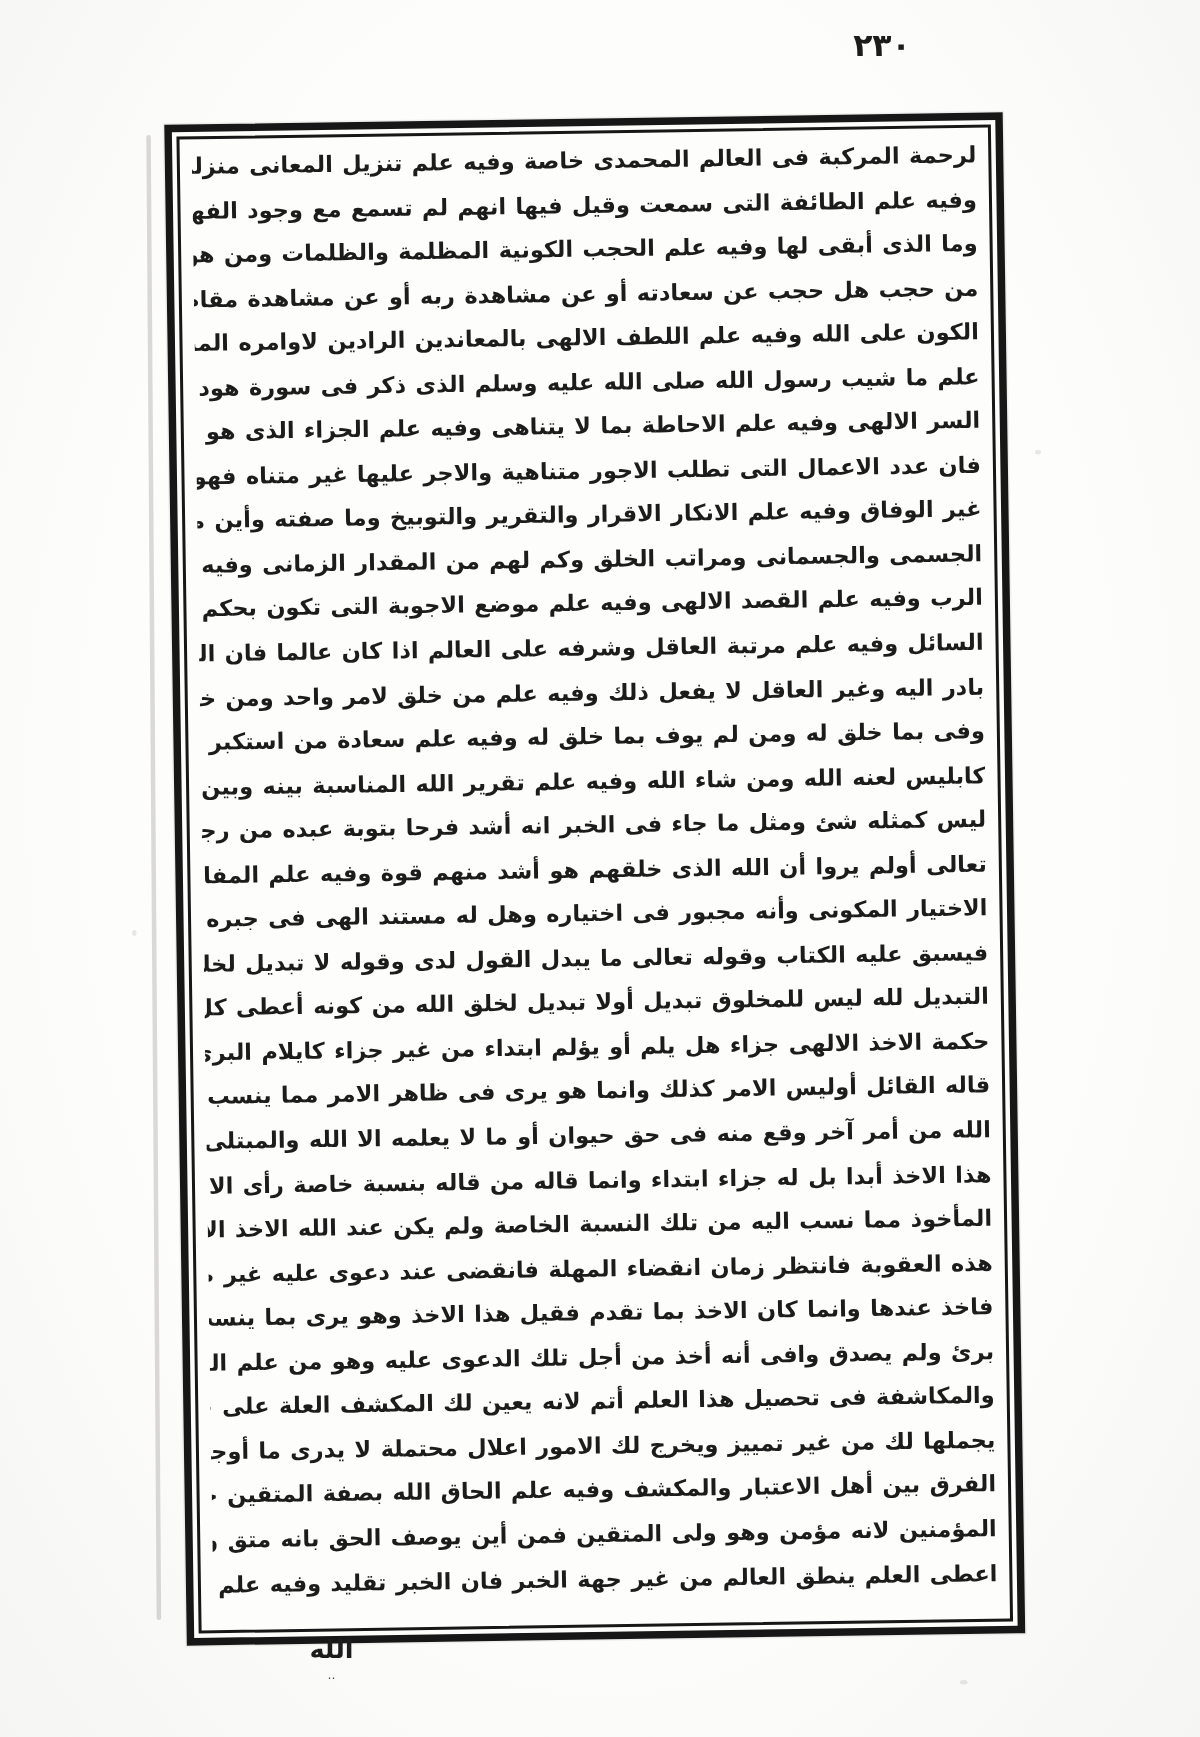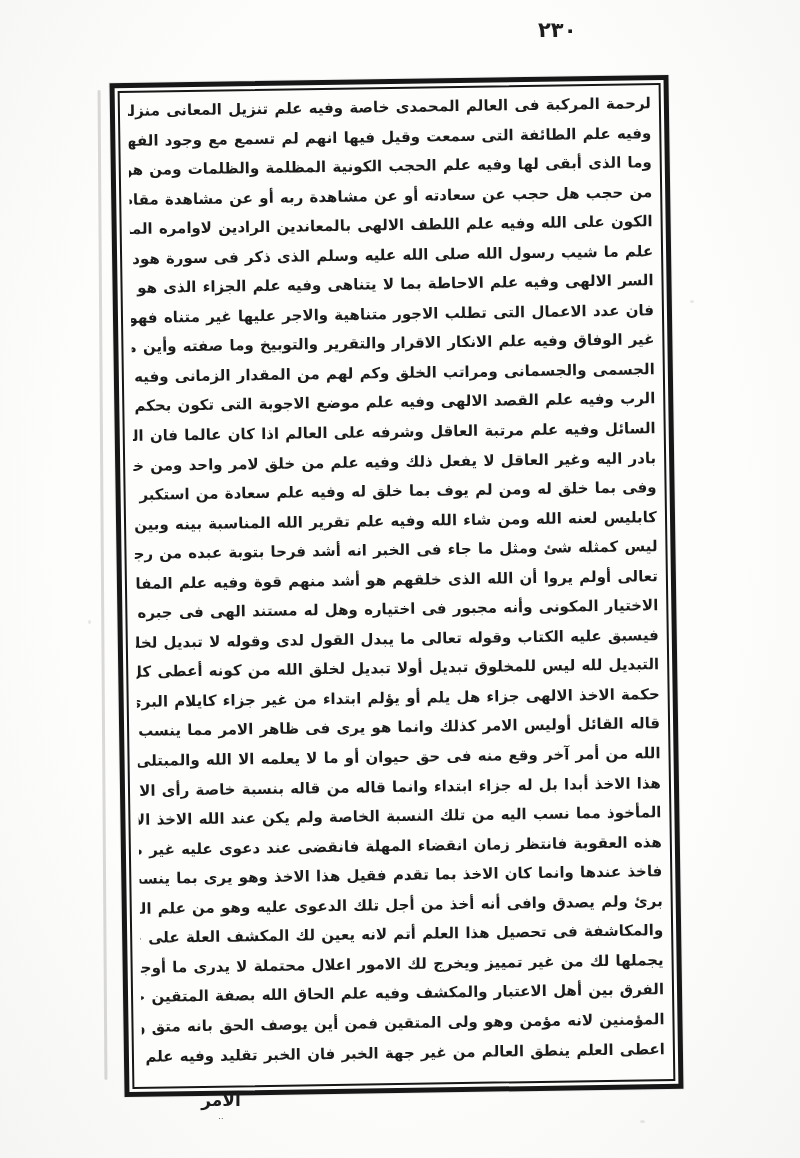--- a/index.html
+++ b/index.html
@@ -12,21 +12,22 @@
   .page {
     position: relative;
     width: 800px; height: 1158px;
     background:
       radial-gradient(ellipse at 50% 45%, rgba(255,255,255,0) 60%, rgba(120,115,105,0.06) 100%),
       #fdfdfc;
     color: var(--ink, #1c1c1c);
   }
   .page-number {
     position: absolute;
-    left: 538px; top: 18px; width: 60px;
+    left: 558px; top: 18px; width: 60px;
+    text-align: center;
     font-size: 21px;
     font-weight: bold;
     letter-spacing: 2px;
     color: var(--ink, #1c1c1c);
   }
   
   .scan-shadow {
     position: absolute;
     left: 101px; top: 90px;
     width: 3px; height: 990px;
@@ -135,20 +136,20 @@
         <div class="line">برئ ولم يصدق وافى أنه أخذ من أجل تلك الدعوى عليه وهو من علم المكاشفة والاعتبار</div>
         <div class="line">والمكاشفة فى تحصيل هذا العلم أتم لانه يعين لك المكشف العلة على خصوصها والاعتبار</div>
         <div class="line">يجملها لك من غير تمييز ويخرج لك الامور اعلال محتملة لا يدرى ما أوجب ذلك الاخذ منها فهذا</div>
         <div class="line">الفرق بين أهل الاعتبار والمكشف وفيه علم الحاق الله بصفة المتقين حتى كان وايم فانه ولى</div>
         <div class="line">المؤمنين لانه مؤمن وهو ولى المتقين فمن أين يوصف الحق بانه متق وفيه علم من أين اعطى من</div>
         <div class="line">اعطى العلم ينطق العالم من غير جهة الخبر فان الخبر تقليد وفيه علم تأثير الاحوال فى اصحابها عند</div>
       </div>
     </div>
   </div>
 
-  <div class="catchword">الامر</div>
+  <div class="catchword">الله</div>
   <div class="catchword-mark">‥</div>
 
   <div class="speck s1"></div>
   <div class="speck s2"></div>
   <div class="speck s3"></div>
 
 </div>
 
 </body></html>

